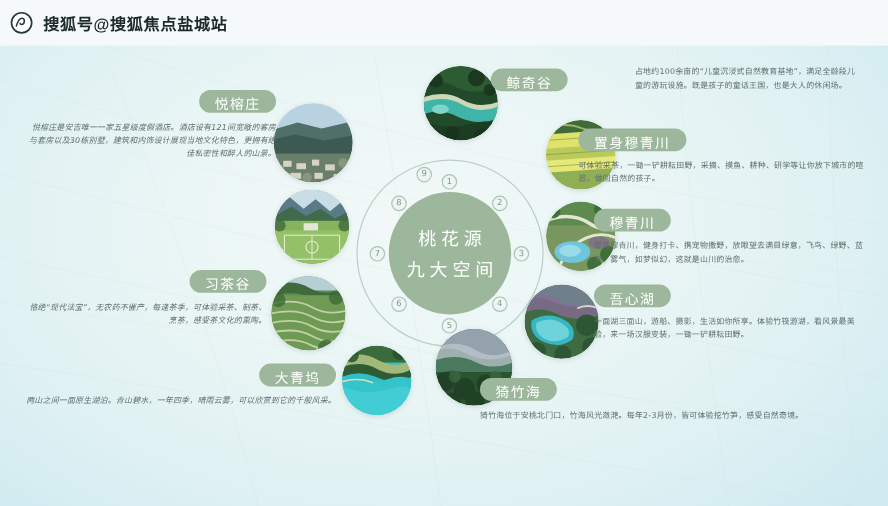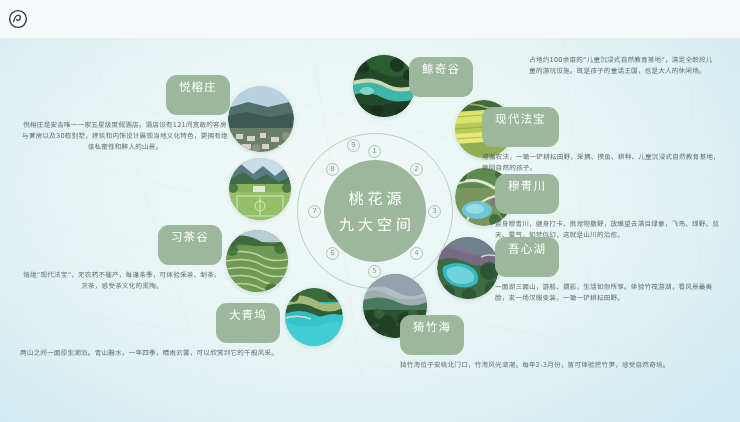--- a/index.html
+++ b/index.html
@@ -73,21 +73,21 @@
     align-items: center;
     justify-content: center;
     gap: 4px;
   }
   .hub-line {
     color: #ffffff;
     font-size: 15px;
     letter-spacing: 4px;
     text-indent: 4px;
     white-space: nowrap;
-    font-family: Liberation Mono, monospace;
+    font-family: Liberation Serif, serif;
   }
 
   
   .node {
     position: absolute;
     width: 13px; height: 13px;
     border-radius: 50%;
     background: #eef6f4;
     border: 1px solid #a9c4b8;
     box-sizing: border-box;
@@ -107,48 +107,49 @@
   }
   .photo .inner { width: 100%; height: 100%; }
 
   
   .entry { position: absolute; }
   .chip {
     display: inline-block;
     background: #9cb79b;
     color: #ffffff;
     border-radius: 11px;
-    padding: 3px 13px 21px;
+    padding: 3px 13px 0;
     font-size: 11.5px;
     letter-spacing: 1.2px;
     white-space: nowrap;
     font-family: "DejaVu Sans", "Liberation Sans", sans-serif;
   }
   .desc {
     margin-top: 5px;
     font-size: 6.6px;
     line-height: 11px;
     color: #5d6f6c;
     letter-spacing: .2px;
     font-family: "DejaVu Sans", "Liberation Sans", sans-serif;
   }
   .entry.right .chip-row { text-align: left; }
   .entry.left  .chip-row { text-align: right; }
-  .entry.left  .desc     { text-align: center; }
+  .entry.left  .desc     { text-align: right; font-style: italic; }
 </style>
 </head>
 <body>
 
 <div class="page">
 
   <div class="header">
     <svg width="20" height="20" viewBox="0 0 20 20" style="margin-left:8px;">
       <circle cx="10" cy="10" r="8.4" fill="#ffffff" stroke="#2b3a3a" stroke-width="1.4"></circle>
       <path d="M5.6 12.6c1.4-4.6 3.2-6.4 4.6-6.4 1.5 0 2.1 1.2 2.1 2.4 0 1.6-1.1 2.8-2.3 2.8-.8 0-1.3-.4-1.3-1" stroke="#2b3a3a" stroke-width="1.3" fill="none" stroke-linecap="round"></path>
     </svg>
+    <span class="header-title">搜狐号@搜狐焦点盐城站</span>
   </div>
 
   <div class="poster">
 
     <svg class="veins" width="740" height="422" viewBox="0 0 740 422">
       <g stroke="#cfe4e2" stroke-width="0.8" fill="none" opacity="0.55">
         <path d="M-20 60 C 180 120, 420 200, 760 250"></path>
         <path d="M-20 0 C 200 80, 430 150, 760 190"></path>
         <path d="M-20 140 C 190 190, 440 260, 760 320"></path>
         <path d="M-20 210 C 190 250, 440 320, 760 380"></path>
@@ -443,23 +444,23 @@
 
     <div class="entry right" style="left:409px; top:55px; width:310px;">
       <div style="display:flex; align-items:flex-start; gap:8px;">
         <span class="chip" style="flex:0 0 auto; margin-top:2px;">鲸奇谷</span>
         <span class="desc" style="margin-top:0; flex:1 1 auto;margin-left:48px;">占地约100余亩的“儿童沉浸式自然教育基地”，满足全龄段儿童的游玩设施。既是孩子的童话王国，也是大人的休闲场。</span>
       </div>
     </div>
 
     <div class="entry right" style="left:482px; top:107px; width:238px;">
       <div class="chip-row">
-        <span class="chip">现代法宝</span>
-      </div>
-      <div class="desc">遵循农法，一锄一铲耕耘田野，采摘、摸鱼、耕种、儿童沉浸式自然教育基地，做回自然的孩子。</div>
+        <span class="chip">置身穆青川</span>
+      </div>
+      <div class="desc">可体验采茶，一锄一铲耕耘田野，采摘、摸鱼、耕种、研学等让你放下城市的喧嚣，做回自然的孩子。</div>
     </div>
 
     <div class="entry right" style="left:495px; top:174px; width:228px;">
       <div class="chip-row">
         <span class="chip">穆青川</span>
       </div>
       <div class="desc">置身穆青川，健身打卡、携宠物撒野，放眼望去满目绿意，飞鸟、绿野、蓝天、雾气，如梦似幻，这就是山川的治愈。</div>
     </div>
 
     <div class="entry right" style="left:495px; top:237px; width:228px;">

